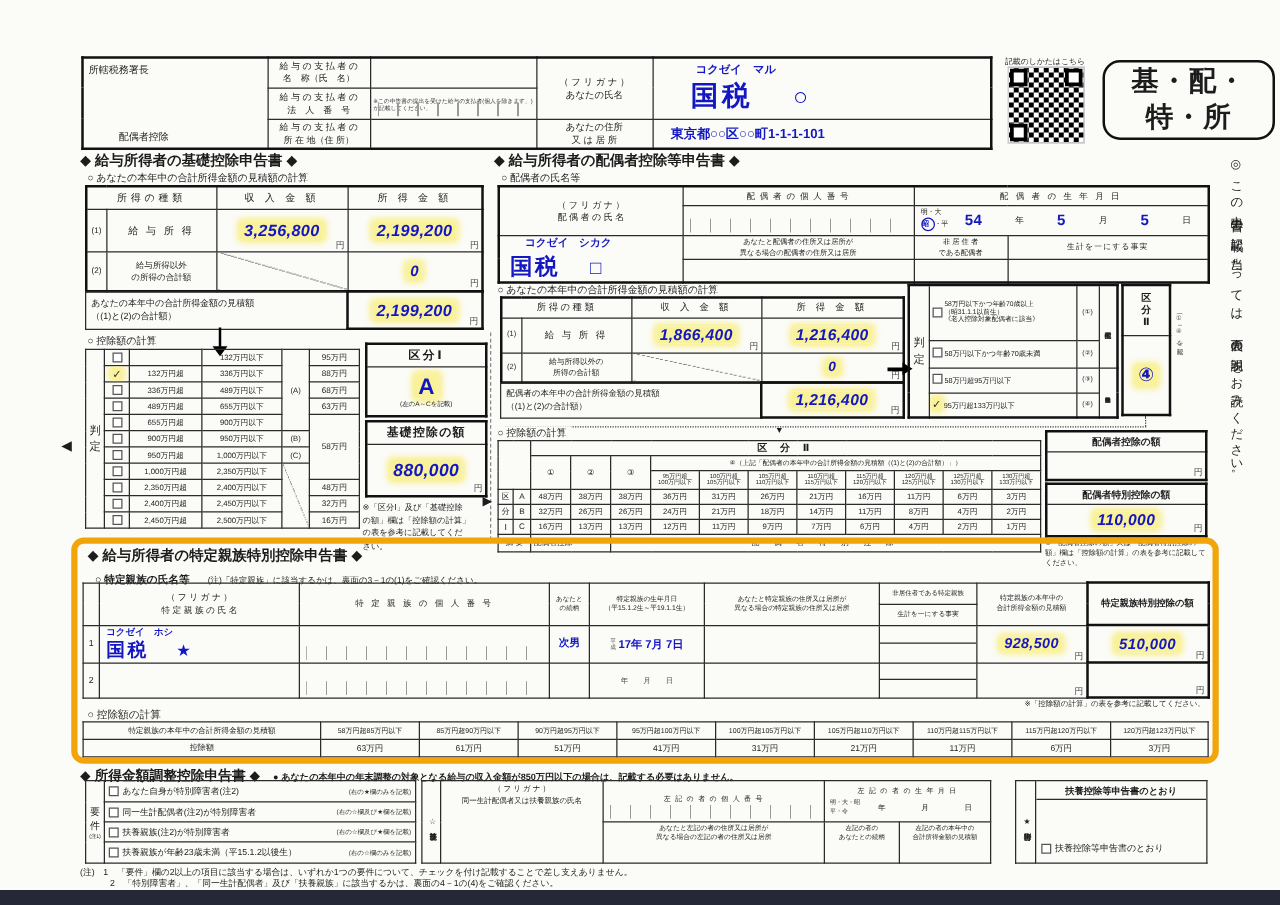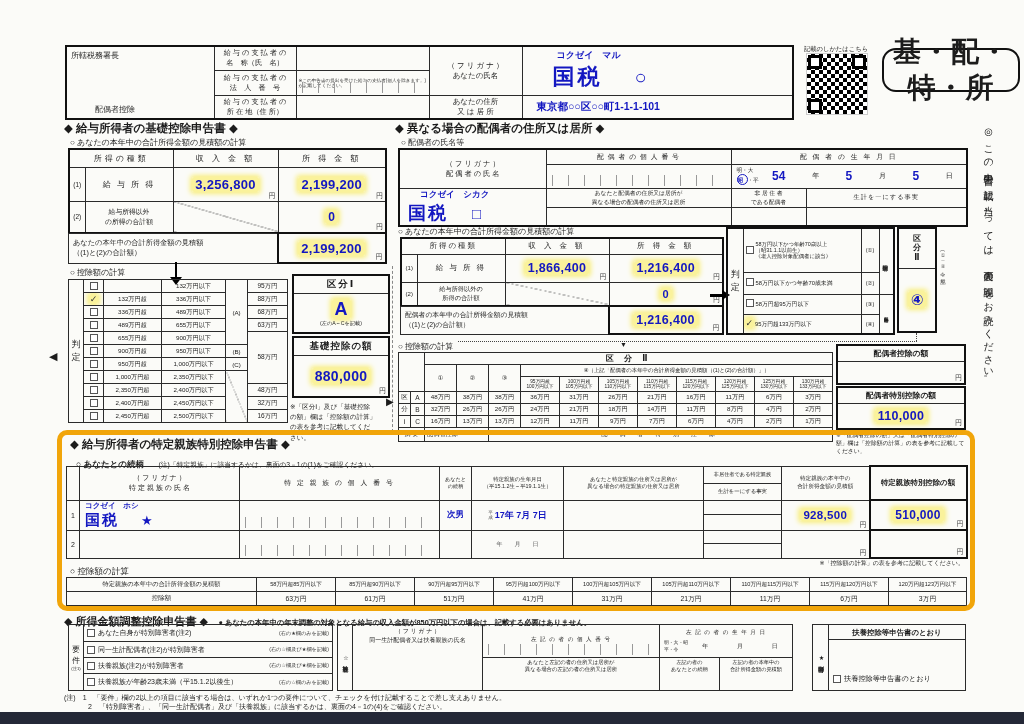--- a/index.html
+++ b/index.html
@@ -5,21 +5,21 @@
 *{margin:0;padding:0;box-sizing:border-box}
 html,body{width:1024px;height:724px}
 body{font-family:"Liberation Sans","DejaVu Sans",sans-serif;background:#9aa0a8;color:#1c1c1c}
 #page{position:relative;width:1024px;height:724px;background:#fbfbf8;overflow:hidden}
 .abs{position:absolute}
 table{border-collapse:collapse;table-layout:fixed;font-size:7px}
 td,th{border:1px solid #2b2b2b;padding:0;text-align:center;vertical-align:middle;font-weight:normal;position:relative;overflow:hidden}
 .pre{white-space:pre-line}
 .b{font-weight:bold}
 .blue{color:#1317c1;font-weight:bold}
-.num{color:#1317c1;font-weight:bold;letter-spacing:.3px}
+.num{color:#1317c1;font-weight:bold;font-style:italic;letter-spacing:.3px}
 .hl{background:#faf29b;box-shadow:0 0 5px 2px #f8ee7e;border-radius:2px;padding:0 3px}
 .yen{position:absolute;right:2px;bottom:0;font-size:7px;font-style:normal;font-weight:normal;color:#444;letter-spacing:0}
 .cb{display:inline-block;width:8px;height:8px;border:1px solid #555;background:#fff;vertical-align:-1px;flex:none}
 .vrl{writing-mode:vertical-rl}
 .diag{background:linear-gradient(to top right,transparent 49.4%,#888 49.4%,#888 50.6%,transparent 50.6%)}
 .ticks{position:absolute;left:5px;right:5px;bottom:2px;height:11px;background-image:repeating-linear-gradient(to right,#999 0 1px,transparent 1px 16px)}
 .left{text-align:left}
 .thk{border:2px solid #111!important}
 .gray{color:#555}
 .spread{display:flex;flex-direction:column;justify-content:space-around;align-items:center;height:100%}
@@ -80,21 +80,21 @@
     </tr>
   </tbody>
     </table>
 
   <div class="abs" style="left:792px;top:45px;width:88px;font-size:6.3px;text-align:center">記載のしかたはこちら</div>
   <div class="abs qr" style="left:807px;top:54px;width:60px;height:60px">
     <i style="left:1px;top:1px"></i>
       <i style="right:1px;top:1px"></i>
       <i style="left:1px;bottom:1px"></i>
   </div>
-  <div class="abs b pre" style="left:882px;top:48px;width:138px;height:44px;border:2.5px solid #111;border-radius:14px;display:flex;align-items:center;justify-content:center;font-size:28px;line-height:1.3;letter-spacing:1px;text-align:center">基・配・
+  <div class="abs b pre" style="left:882px;top:48px;width:138px;height:64px;border:2.5px solid #111;border-radius:14px;display:flex;align-items:center;justify-content:center;font-size:22px;line-height:1.3;letter-spacing:1px;text-align:center">基・配・
 特・所</div>
 
   <div class="abs vrl" style="left:981px;top:126px;height:345px;font-size:10px;letter-spacing:1.5px">◎この申告書の記載に当たっては、裏面の説明をお読みください。</div>
 
   <div class="abs b" style="left:64px;top:121px;font-size:11.5px">◆ 給与所得者の基礎控除申告書 ◆</div>
 
   <div class="abs" style="left:72px;top:126px"></div>
   <div class="abs" style="left:70px;top:125px"></div>
   <div class="abs" style="left:70px;top:137px;font-size:8px">○ あなたの本年中の合計所得金額の見積額の計算</div>
 
@@ -257,21 +257,21 @@
   </tbody>
     </table>
 
   <div class="abs pre" style="left:290px;top:402px;width:104px;font-size:6.6px;line-height:1.55">※「区分Ⅰ」及び「基礎控除
 の額」欄は「控除額の計算」
 の表を参考に記載してくだ
 さい。</div>
   <div class="abs" style="left:392px;top:266px;height:166px;border-left:1px dashed #888"></div>
   <div class="abs" style="left:49px;top:350px;font-size:11px">◀</div>
 
-  <div class="abs b" style="left:395px;top:121px;font-size:11.5px">◆ 異なる場合の配偶者の住所又は居所 ◆</div>
+  <div class="abs b" style="left:395px;top:121px;font-size:11.5px">◆ 給与所得者の配偶者控除等申告書 ◆</div>
   <div class="abs" style="left:401px;top:137px;font-size:8px">○ 配偶者の氏名等</div>
 
   <table class="abs" style="left:398px;top:148px;width:568px;border:2px solid #111">
     <colgroup>
         <col style="width:147px">
         <col style="width:185px">
         <col style="width:75px">
         <col style="width:161px">
       </colgroup>
     <tbody>
@@ -550,21 +550,21 @@
           <td><span class="num hl" style="font-size:12.5px">110,000</span><span class="yen">円</span></td>
         </tr>
   </tbody>
     </table>
   <div class="abs" style="left:836px;top:431px;width:132px;font-size:5.8px;line-height:1.4">※「配偶者控除の額」又は「配偶者特別控除の額」欄は「控除額の計算」の表を参考に記載してください。</div>
 
   <div class="abs" style="left:57px;top:430px;width:918px;height:181px;border:5px solid #f1a50a;border-radius:10px;z-index:6;pointer-events:none"></div>
 
   <div class="abs b" style="left:70px;top:437px;font-size:11.5px">◆ 給与所得者の特定親族特別控除申告書 ◆</div>
   <div class="abs" style="left:76px;top:453px">
-    <span class="b" style="font-size:8.5px">○ あなたとの続柄</span>
+    <span class="b" style="font-size:8.5px">○ 特定親族の氏名等</span>
     <span style="font-size:6.8px;margin-left:10px">(注)「特定親族」に該当するかは、裏面の3－1の(1)をご確認ください。</span>
   </div>
 
   <table class="abs" style="left:66px;top:465px;width:900px;border:1.5px solid #111">
     <colgroup>
         <col style="width:13px">
         <col style="width:160px">
         <col style="width:200px">
         <col style="width:32px">
         <col style="width:92px">

